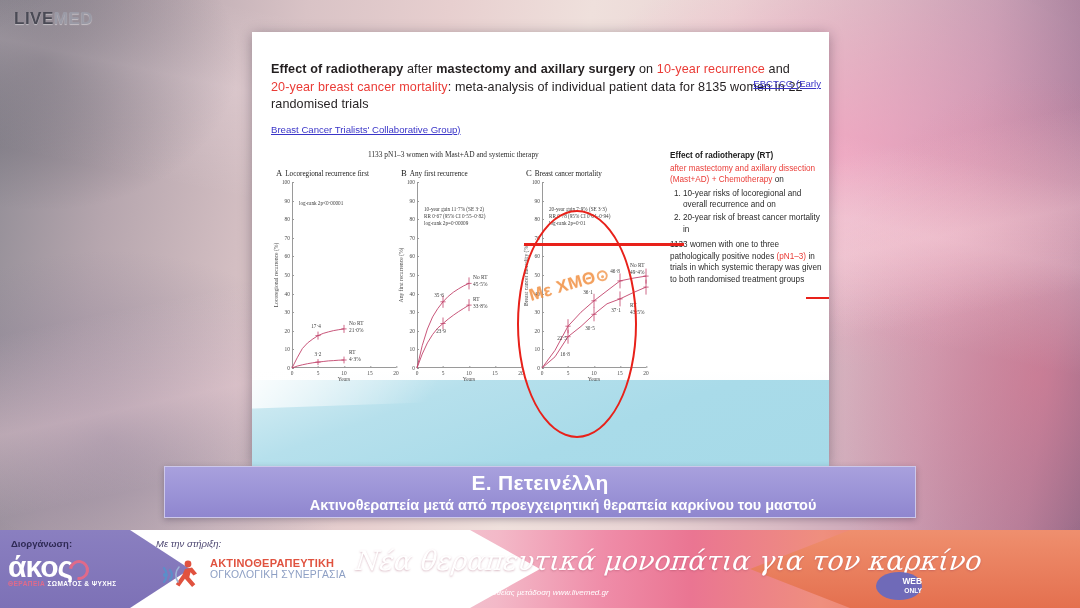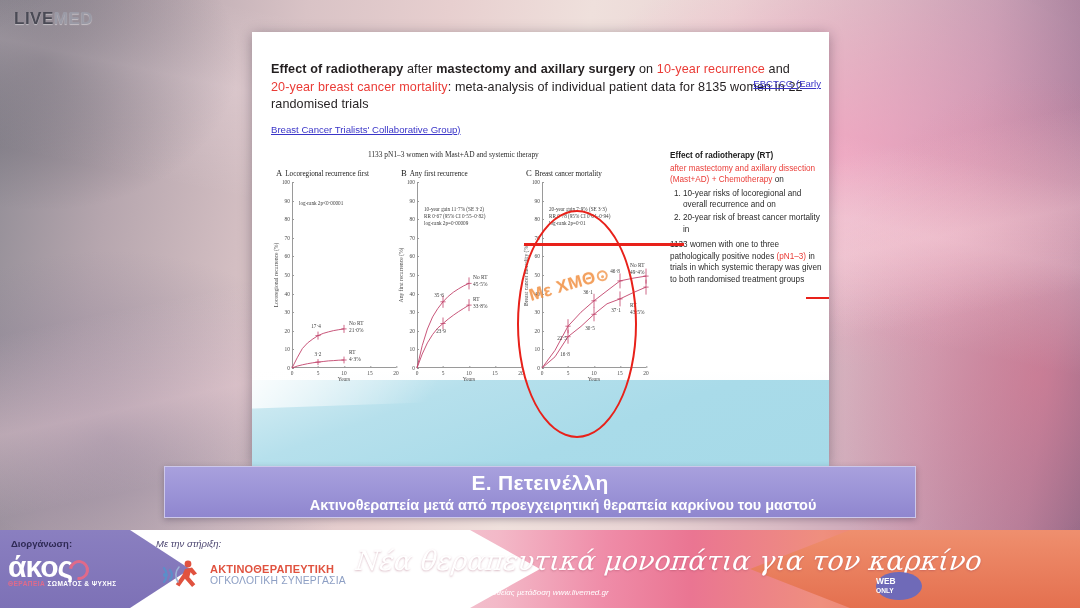--- a/index.html
+++ b/index.html
@@ -209,39 +209,39 @@
                font-family:"Liberation Sans", sans-serif; }
   #akos-swirl {
     display:inline-block; width:20px; height:20px; border:3px solid #e06a8a;
     border-radius:50%; border-left-color:transparent; vertical-align:-3px; margin-left:-3px;
     transform:rotate(-35deg);
   }
   #akos-sub { font-size:6.6px; letter-spacing:.4px; margin-top:-2px; }
   #akos-sub .ak-pink { color:#e06a8a; font-weight:bold; }
   #akos-sub .ak-wht { color:#ffffff; font-weight:bold; }
 
-  #aktino { position:absolute; left:160px; top:28px; display:flex; align-items:center; gap:4px; }
+  #aktino { position:absolute; left:160px; top:28px; display:flex; gap:4px; }
   #aktino-mark { width:46px; height:34px; position:relative; flex:0 0 auto; }
   #aktino-text { line-height:11px; }
   #aktino-l1 { font-size:11px; font-weight:bold; color:#e0523f; letter-spacing:.2px; }
   #aktino-l2 { font-size:10.4px; color:#8d9fc4; letter-spacing:.2px; }
 
   #ft-script {
     position:absolute; left:356px; top:14px; width:390px;
     font-family:"DejaVu Serif", serif; font-style:italic; color:#fff;
     font-size:27px; line-height:34px; white-space:nowrap;
     transform:skewX(-6deg); text-shadow:0 1px 2px rgba(150,60,90,.35);
   }
   #ft-live {
     position:absolute; left:478px; top:58px; font-size:8px; color:#fff; font-style:italic;
     white-space:nowrap;
   }
   #webonly {
     position:absolute; left:876px; top:42px; width:46px; height:28px; border-radius:50%;
-    background:#6f6ab8; color:#fff; text-align:left; line-height:10px; padding-top:4px;
+    background:#6f6ab8; color:#fff; text-align:right; line-height:10px; padding-top:4px;
     font-size:8.4px; font-weight:bold;
   }
   #webonly .wo2 { font-size:6.6px; font-weight:bold; display:block; }
   #ft-date {
     position:absolute; right:26px; top:9px; width:150px; text-align:center; color:#fff;
   }
   #ft-d1 { font-size:23px; font-weight:bold; line-height:24px; letter-spacing:.5px; }
   #ft-d2 { font-size:17px; line-height:20px; }
   #ft-d3 { font-size:17px; line-height:20px; }
 </style>

